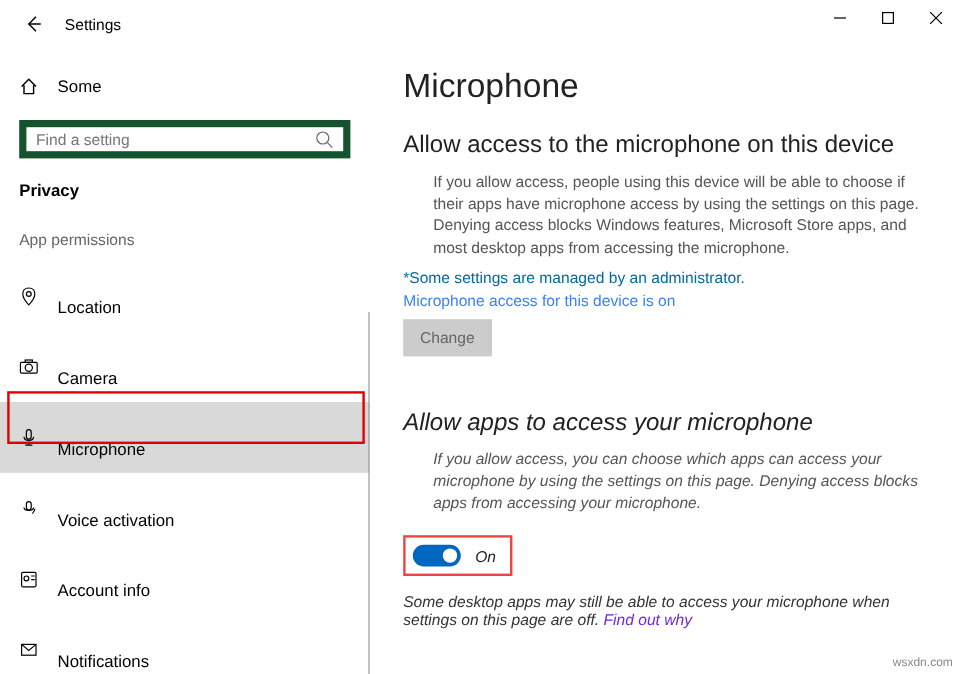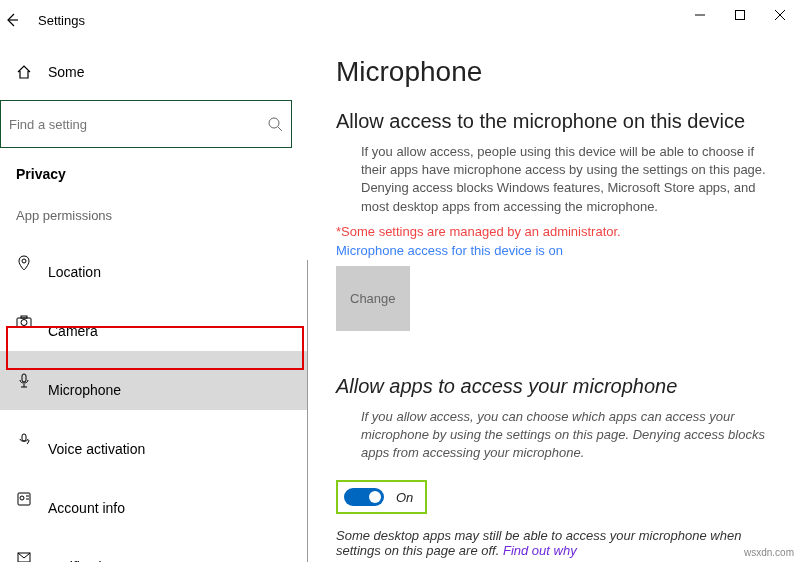--- a/index.html
+++ b/index.html
@@ -1,45 +1,45 @@
 <!DOCTYPE html>
 <html><head>
 <meta charset="utf-8">
 <style>
 * { margin: 0; padding: 0; box-sizing: border-box; font-family: "Segoe UI", sans-serif; }
 body { width: 800px; height: 562px; background: #fff; overflow: hidden; position: relative; }
-.header { display: flex; align-items: center; padding: 8px 0; height: 40px; }
+.header { display: flex; align-items: center; padding: 8px 16px; height: 40px; }
 .back { width: 24px; height: 24px; display: flex; align-items: center; justify-content: center; cursor: pointer; }
 .title { font-size: 13px; margin-left: 14px; }
 .ctrls { position: absolute; right: 0; top: 0; display: flex; }
 .ctrl { width: 40px; height: 30px; display: flex; align-items: center; justify-content: center; cursor: pointer; }
 .layout { display: flex; height: calc(100% - 40px); }
 .sidebar { width: 308px; padding: 16px 0 0 0; position: relative; }
 .home { display: flex; align-items: center; padding: 8px 16px; cursor: pointer; }
 .home span.lbl { margin-left: 16px; font-size: 14px; }
-.search { margin: 12px 16px 14px 0; border: 1px solid #14532d; height: 48px; display: flex; align-items: center; padding: 0 8px; }
+.search { margin: 12px 16px 14px 16px; border: 6px solid #14532d; height: 32px; display: flex; align-items: center; padding: 0 8px; }
 .search input { border: none; outline: none; flex: 1; font-size: 13px; background: transparent; }
 .search .sicon { width: 16px; height: 16px; }
 .priv { font-weight: 600; font-size: 14px; padding: 4px 16px 18px 16px; }
 .grouplbl { color: #666; font-size: 13px; padding: 8px 16px 10px 16px; }
 .item { display: flex; align-items: center; padding: 12px 16px; cursor: pointer; position: relative; }
 .item .lbl { margin-left: 16px; font-size: 14px; margin-top: 19px; }
 .item.sel { background: #d9d9d9; }
 .redbox { border: 2px solid #e00000; position: absolute; pointer-events: none; }
 .rb1 { left: 6px; top: 326px; width: 298px; height: 44px; }
 .vdiv { position: absolute; right: 0; top: 220px; width: 1px; height: 320px; background: #999; }
 .main { flex: 1; padding: 16px 28px 0 28px; overflow: hidden; color: #222; }
 .h1 { font-size: 28px; font-weight: 400; margin-bottom: 22px; }
 .h2 { font-size: 20px; font-weight: 400; margin-bottom: 10px; }
 .para { font-size: 13px; color: #555; line-height: 1.4; margin-bottom: 8px; max-width: 440px; margin-left: 25px; }
-.warn { color: #ef4444; font-size: 13px; margin-top: 4px; margin-bottom: 4px; }
+.warn { color: #0369a1; font-size: 13px; margin-top: 4px; margin-bottom: 4px; }
 .status { font-size: 13px; color: #3b82f6; margin-bottom: 8px; }
-.btn { background: #ccc; color: #666; border: none; padding: 25px 14px; font-size: 13px; cursor: pointer; }
+.btn { background: #ccc; color: #666; border: none; padding: 8px 14px; font-size: 13px; cursor: pointer; }
 .sec2 { margin-top: 44px; font-style: italic; }
-.togwrap { display: inline-flex; align-items: center; border: 2px solid #84cc16; padding: 6px 12px 6px 6px; margin-top: 10px; }
+.togwrap { display: inline-flex; align-items: center; border: 2px solid #ef4444; padding: 6px 12px 6px 6px; margin-top: 10px; }
 .toggle { width: 40px; height: 18px; background: #0067c0; border-radius: 10px; position: relative; cursor: pointer; }
 .knob { width: 12px; height: 12px; background: #fff; border-radius: 50%; position: absolute; top: 3px; right: 3px; }
 .toglbl { margin-left: 12px; font-size: 13px; }
 .note { font-size: 13px; color: #333; margin-top: 14px; max-width: 440px; }
 .link { color: #6d28d9; cursor: pointer; }
 .wm { position: absolute; right: 6px; bottom: 4px; font-size: 10px; color: #888; }
 svg { display: block; }
 </style>
 </head>
 <body>

